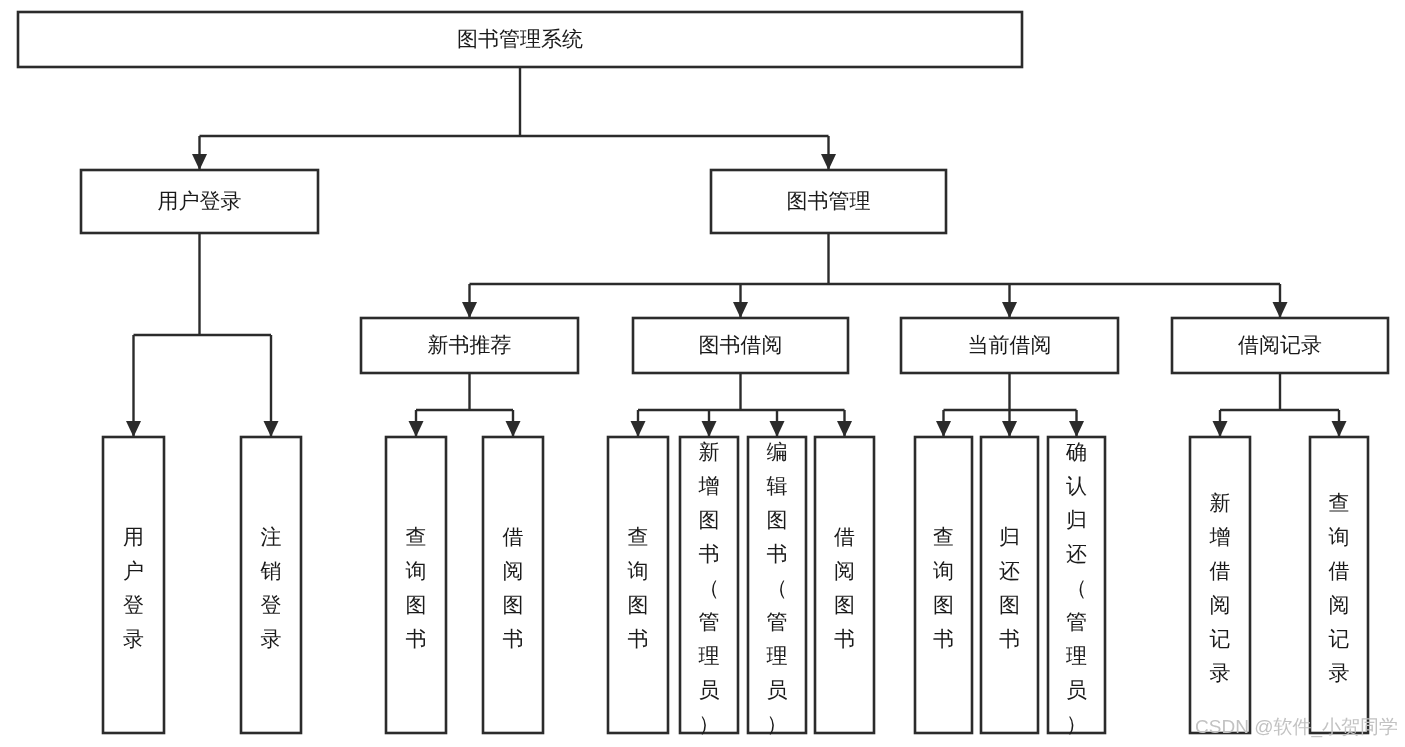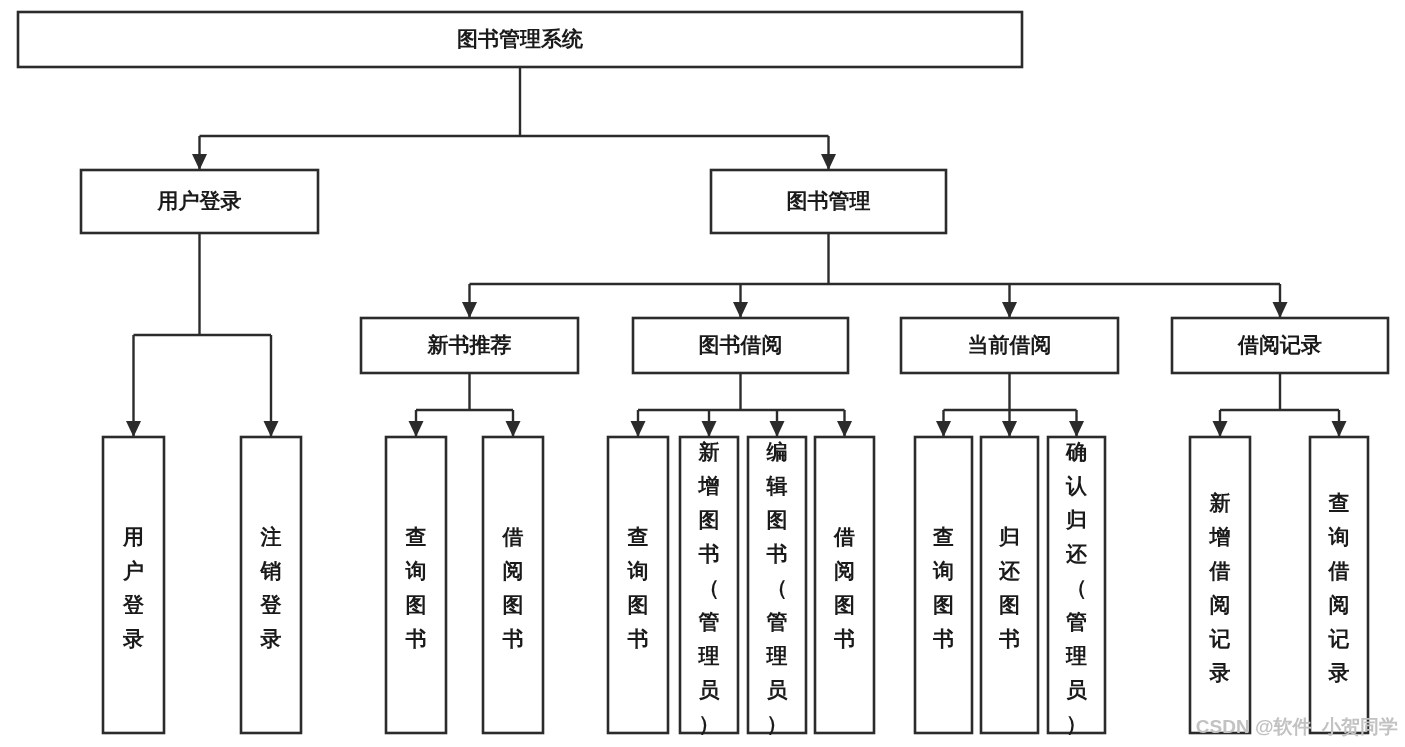--- a/index.html
+++ b/index.html
@@ -13,21 +13,20 @@
     font-family: "Liberation Sans", "DejaVu Sans", sans-serif;
     overflow: hidden;
     position: relative;
   }
   #diagram-root {
     position: absolute;
     left: 0;
     top: 0;
     width: 1405px;
     height: 747px;
-    font-weight: bold;
   }
   svg.diagram {
     display: block;
     width: 1405px;
     height: 747px;
   }
   .node-box {
     fill: #ffffff;
     stroke: #2b2b2b;
     stroke-width: 2.6;

